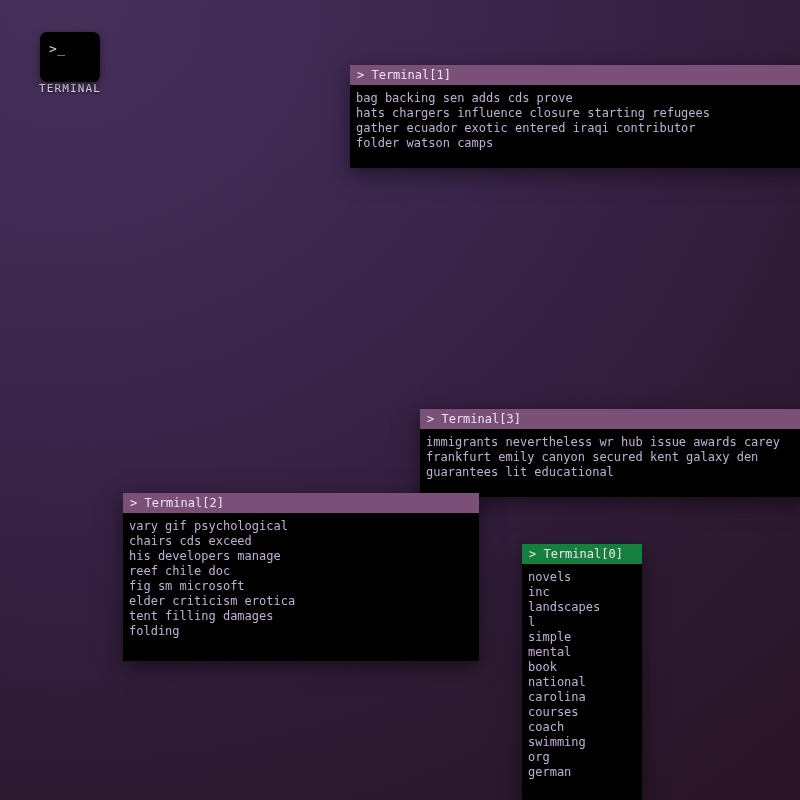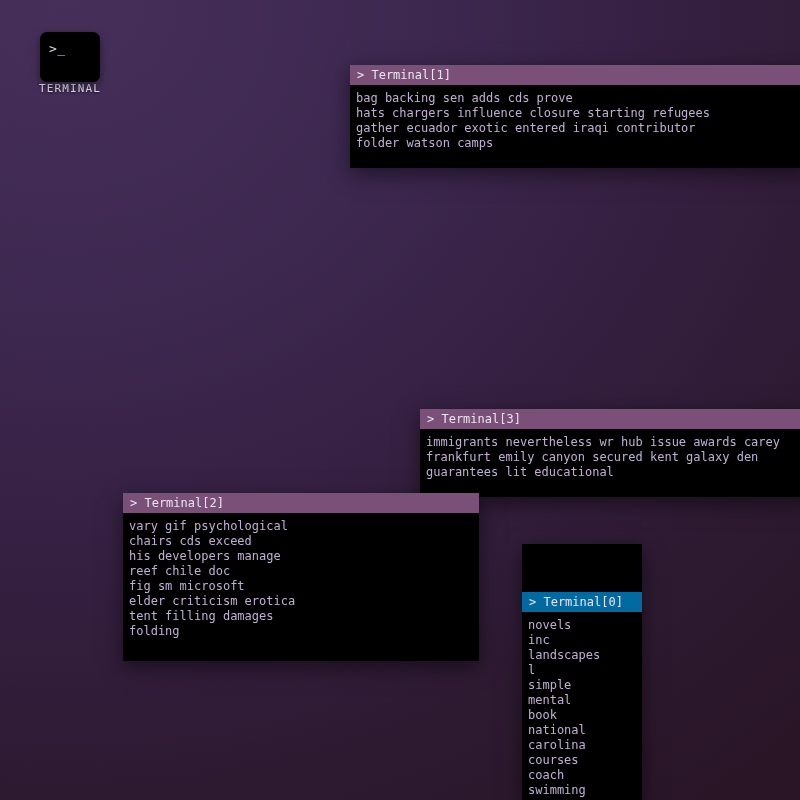--- a/index.html
+++ b/index.html
@@ -108,18 +108,18 @@
       </div>
       <div class="term-window" style="left: 420px; top: 409px; width: 390px; height: 88px; background: rgb(0, 0, 0);">
         <div class="term-titlebar" style="background: rgb(122, 79, 120);">&gt; Terminal[3]</div>
         <div class="term-body" style="color: rgb(194, 174, 212);"><div class="term-line">immigrants nevertheless wr hub issue awards carey</div><div class="term-line">frankfurt emily canyon secured kent galaxy den</div><div class="term-line">guarantees lit educational</div></div>
       </div>
       <div class="term-window" style="left: 123px; top: 493px; width: 356px; height: 168px; background: rgb(0, 0, 0);">
         <div class="term-titlebar" style="background: rgb(122, 79, 120);">&gt; Terminal[2]</div>
         <div class="term-body" style="color: rgb(194, 174, 212);"><div class="term-line">vary gif psychological</div><div class="term-line">chairs cds exceed</div><div class="term-line">his developers manage</div><div class="term-line">reef chile doc</div><div class="term-line">fig sm microsoft</div><div class="term-line">elder criticism erotica</div><div class="term-line">tent filling damages</div><div class="term-line">folding</div></div>
       </div>
       <div class="term-window" style="left: 522px; top: 544px; width: 120px; height: 256px; background: rgb(0, 0, 0);">
-        <div class="term-titlebar" style="background: #0369a1; margin-top: 48px;">&gt; Terminal[0]</div>
+        <div class="term-titlebar" style="background: #15803d;">&gt; Terminal[0]</div>
         <div class="term-body" style="color: rgb(194, 174, 212);"><div class="term-line">novels</div><div class="term-line">inc</div><div class="term-line">landscapes</div><div class="term-line">l</div><div class="term-line">simple</div><div class="term-line">mental</div><div class="term-line">book</div><div class="term-line">national</div><div class="term-line">carolina</div><div class="term-line">courses</div><div class="term-line">coach</div><div class="term-line">swimming</div><div class="term-line">org</div><div class="term-line">german</div></div>
       </div>
     </div>
 
 </div>
 
 </body></html>

